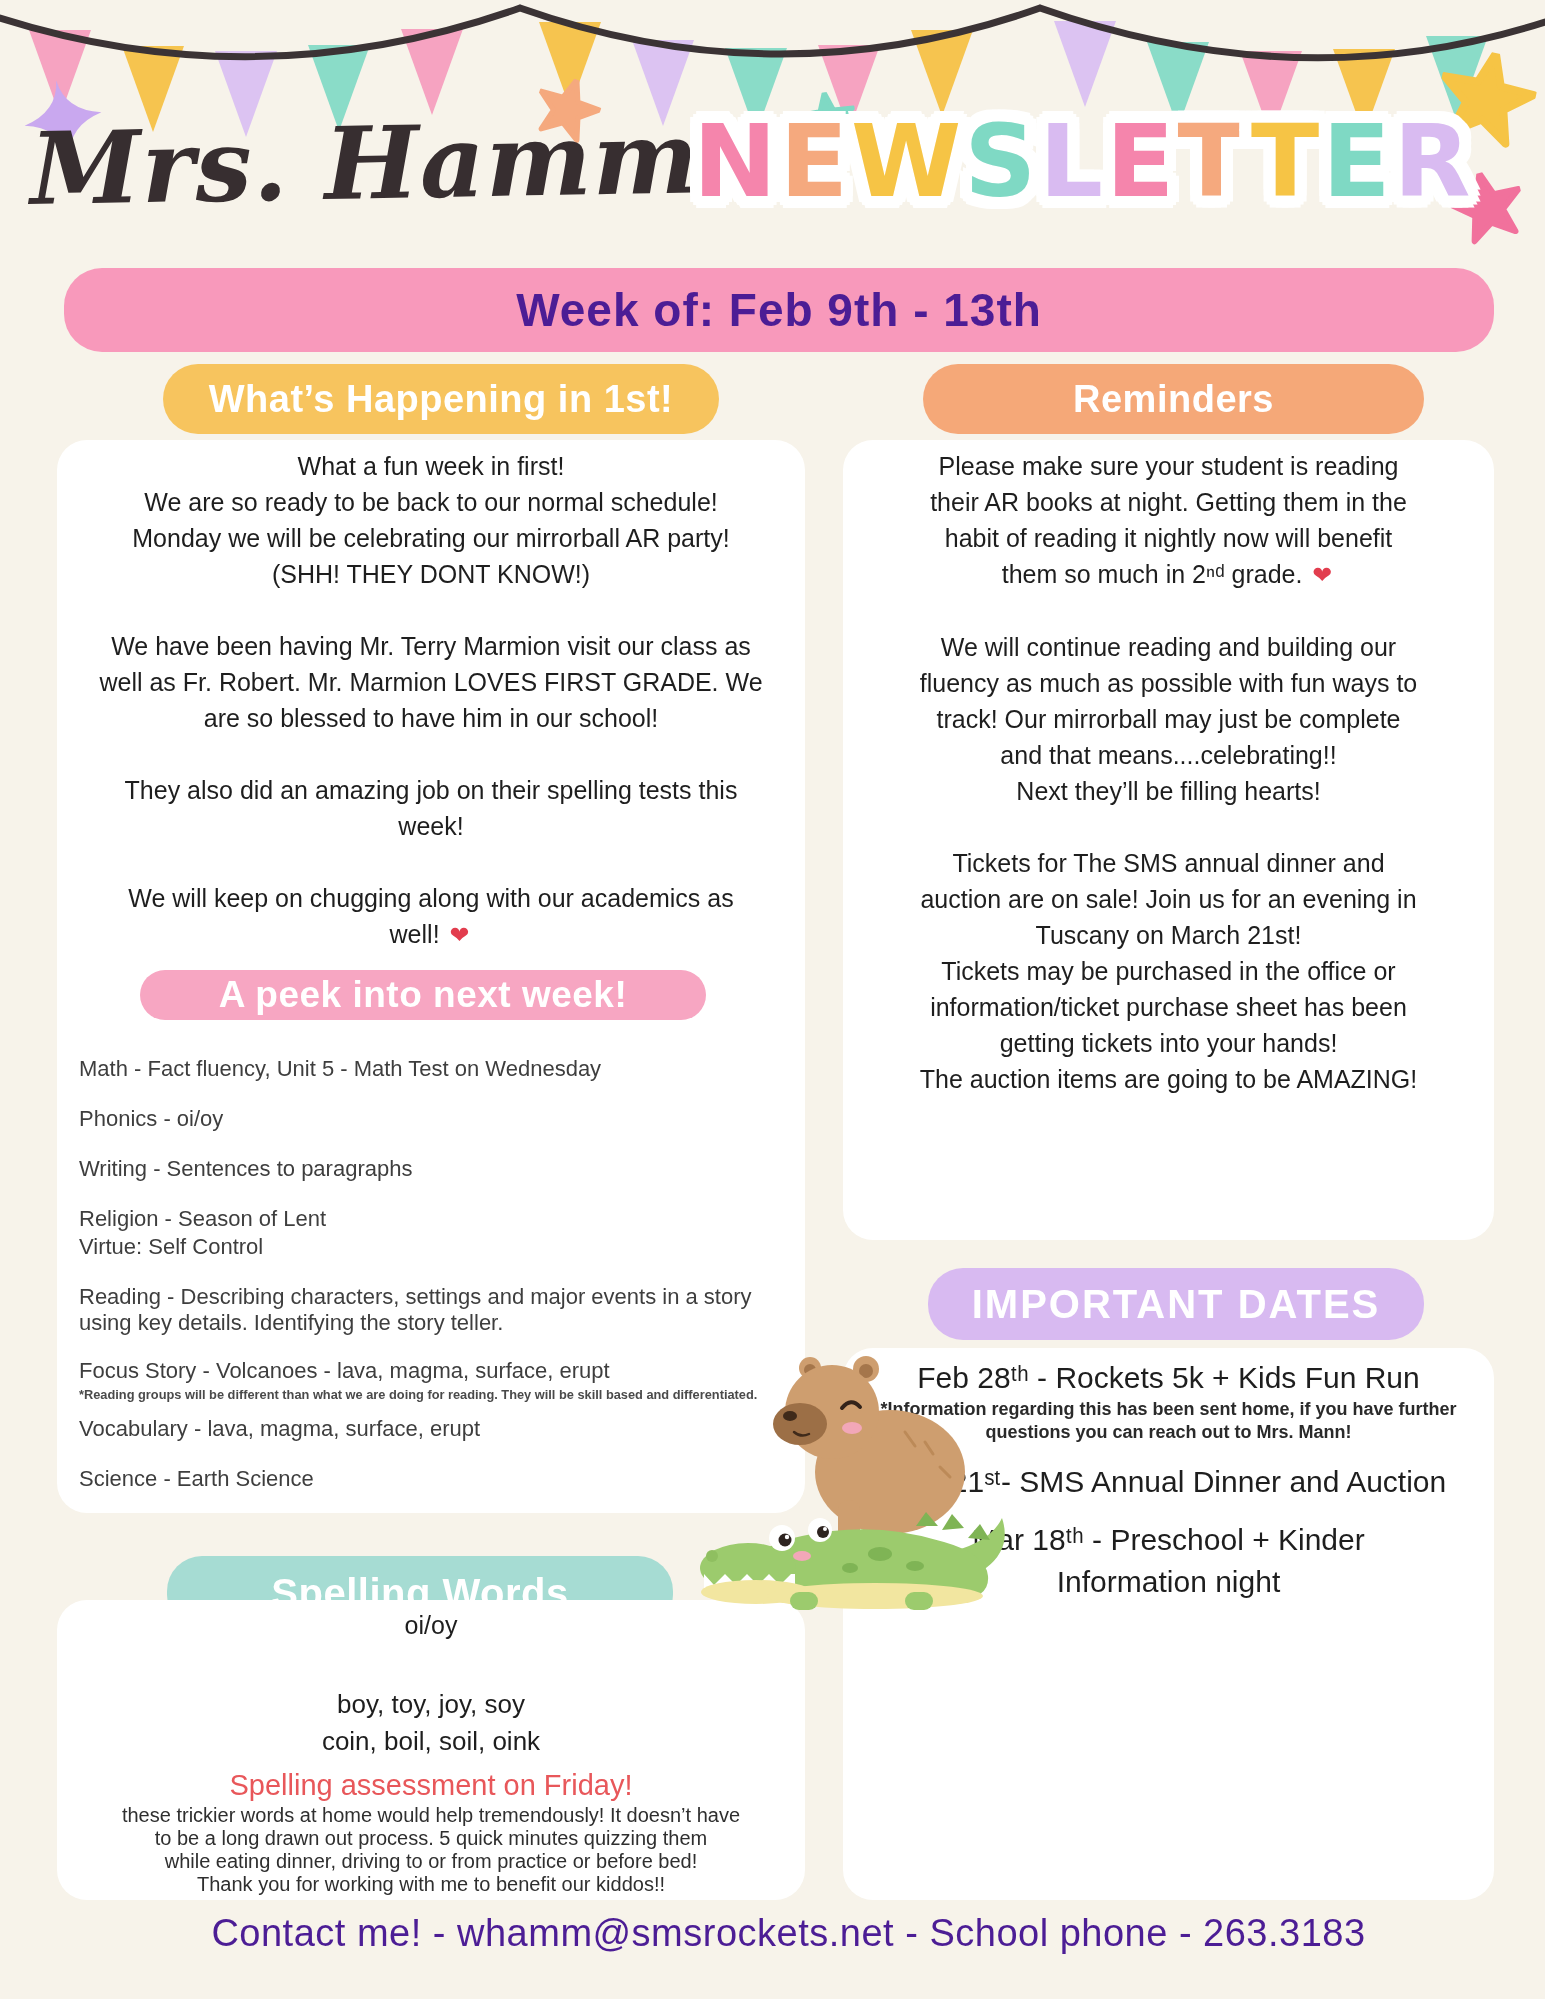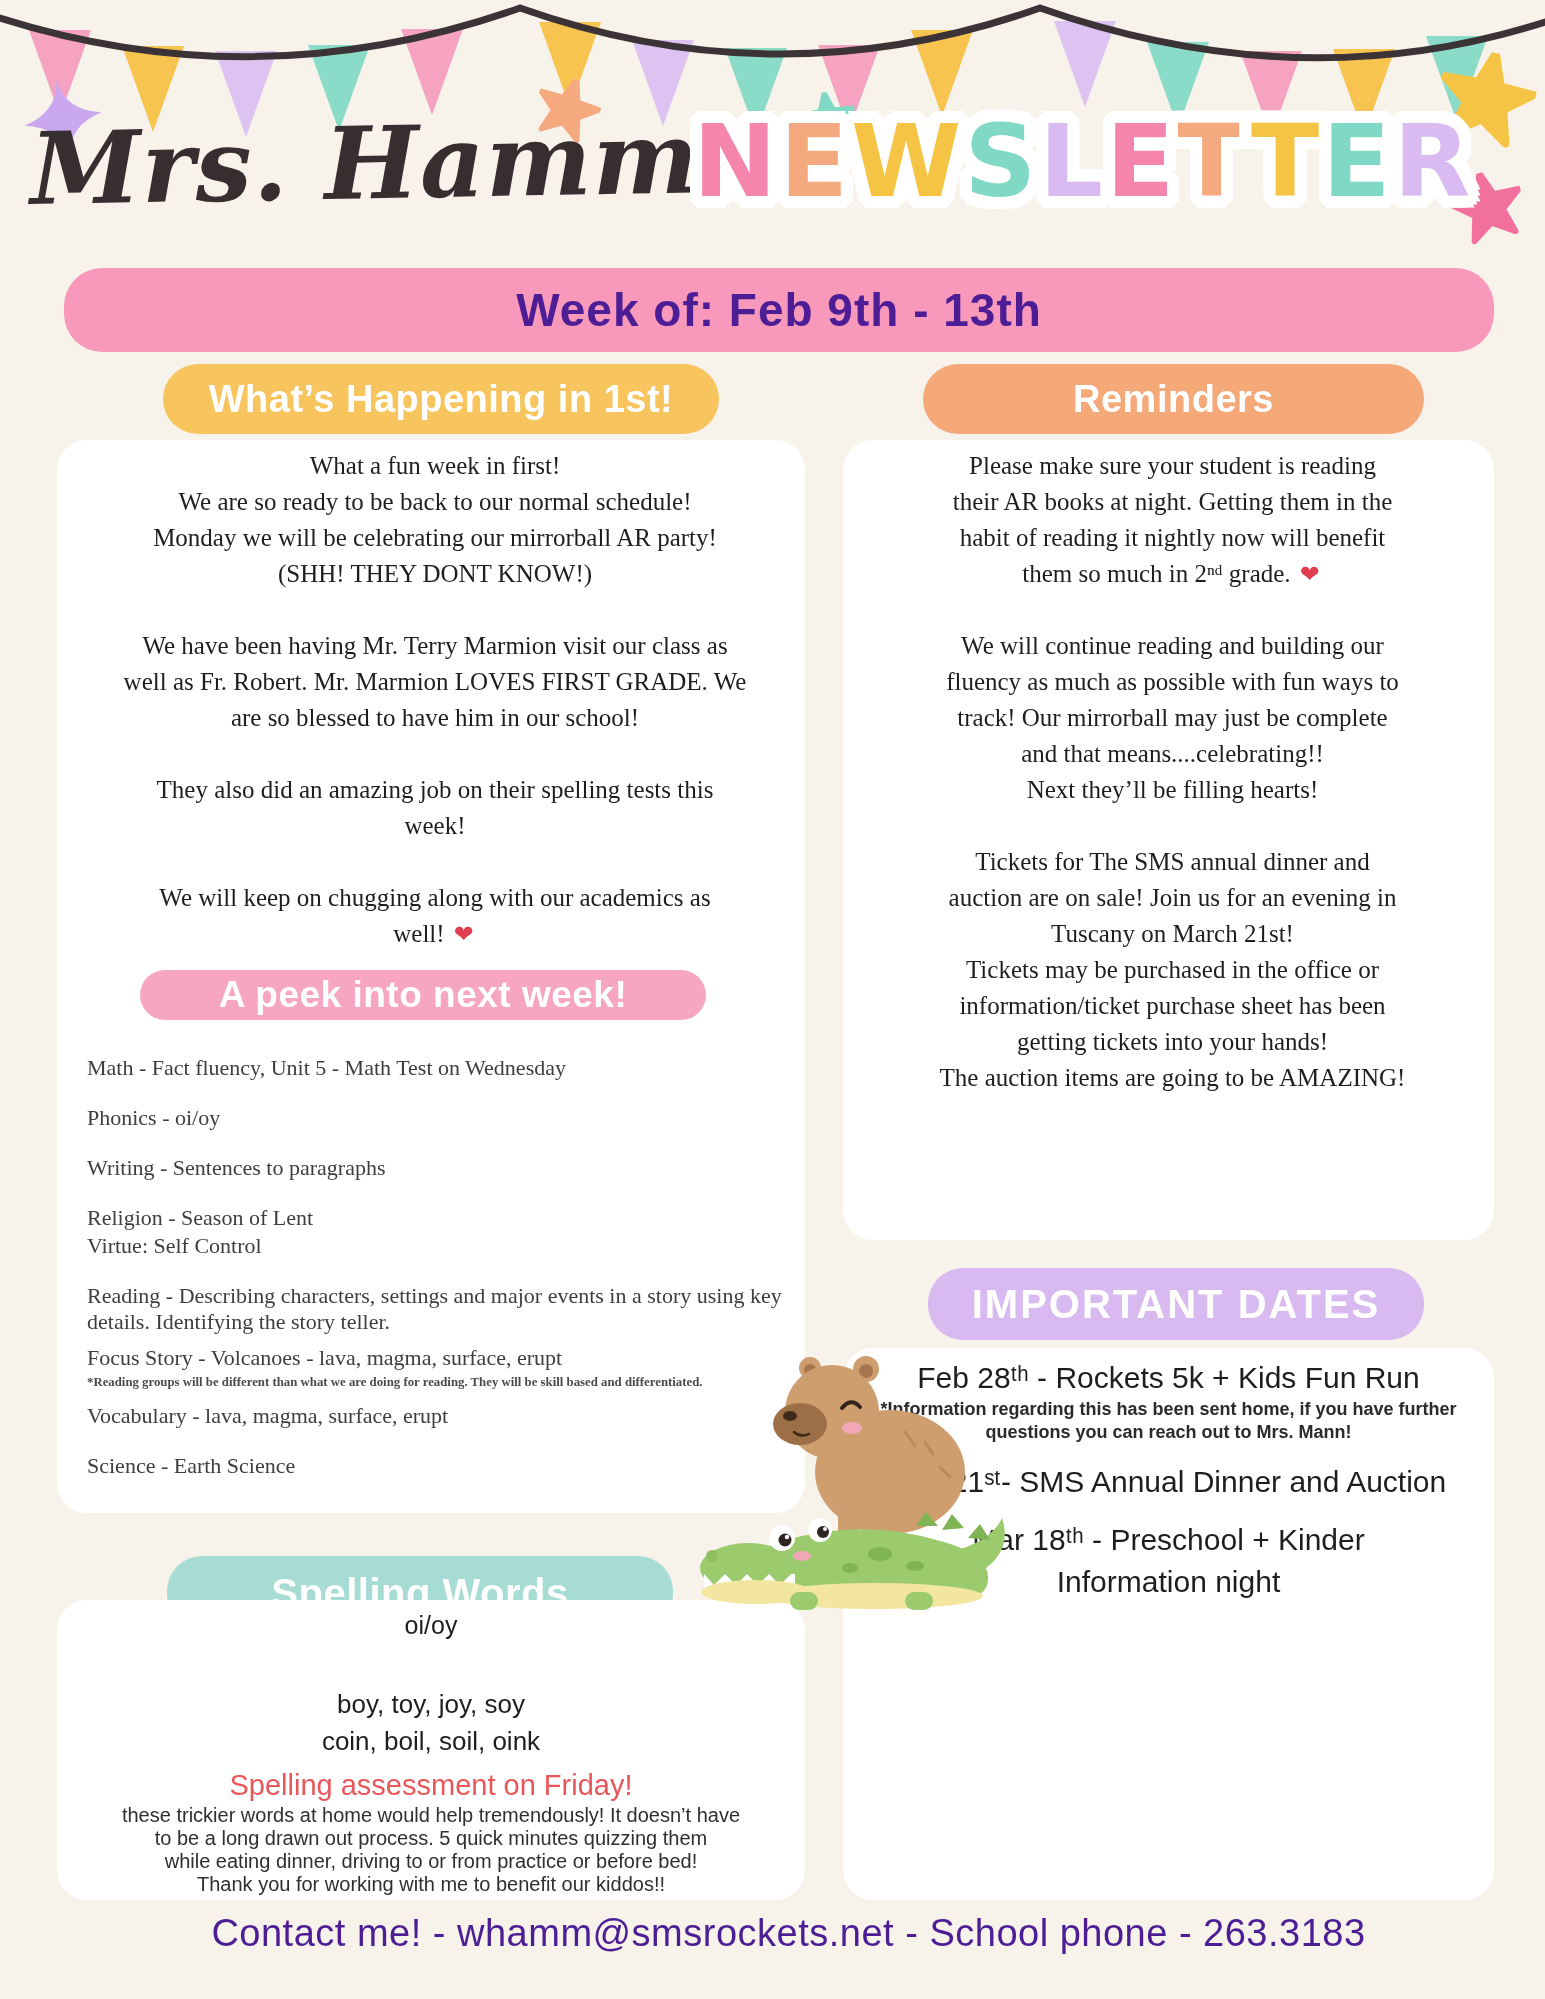--- a/index.html
+++ b/index.html
@@ -33,30 +33,30 @@
   #pill-dates{left:928px;top:1268px;width:496px;height:72px;background:var(--purple_badge);font-size:40px;letter-spacing:2px;}
   #pill-spelling{left:167px;top:1556px;width:506px;height:74px;background:var(--teal_badge);font-size:40px;}
 
   
   .card{position:absolute;background:#fff;border-radius:30px;}
   #card-happening{left:57px;top:440px;width:748px;height:1073px;}
   #card-reminders{left:843px;top:440px;width:651px;height:800px;}
   #card-dates{left:843px;top:1348px;width:651px;height:552px;}
   #card-spelling{left:57px;top:1600px;width:748px;height:300px;}
 
-  .card-text{padding:8px 12px 0 20px;text-align:center;font-size:25px;line-height:36px;color:#1E1E1E;font-family:Liberation Serif, serif;}
+  .card-text{padding:8px 12px 0 12px;text-align:center;font-size:25px;line-height:36px;color:#1E1E1E;}
   .pblock{margin-bottom:36px;}
   .pblock:last-of-type{margin-bottom:0;}
   .pline{white-space:nowrap;}
   .heart{color:var(--heart);margin:0 3px;font-size:0.95em;}
 
   .peek-list{margin-top:103px;text-align:left;padding:0 6px 0 10px;font-size:22px;line-height:26px;color:#3E3E3E;}
   .li{margin-bottom:24px;}
   .li-tight{margin-bottom:2px;}
-  .li-wrap{margin-bottom:10px;}
+  .li-wrap{margin-bottom:22px;}
   .li-note{font-size:12.8px;line-height:18px;color:#4A4A4A;margin-bottom:12px;white-space:nowrap;font-weight:bold;}
 
   .dates-text{padding:10px 18px 0 18px;text-align:center;color:#1E1E1E;}
   .date-event{font-size:30px;line-height:40px;}
   .date-note{font-size:18px;line-height:23px;font-weight:bold;color:#2A2A2A;}
   .mt18{margin-top:18px;} .mt2{margin-top:2px;}
 
   .spelling-text{padding:8px 12px 0 12px;text-align:center;color:#1E1E1E;}
   .sp-pattern{font-size:25px;line-height:34px;margin-bottom:44px;}
   .sp-words{font-size:26px;line-height:37px;}

